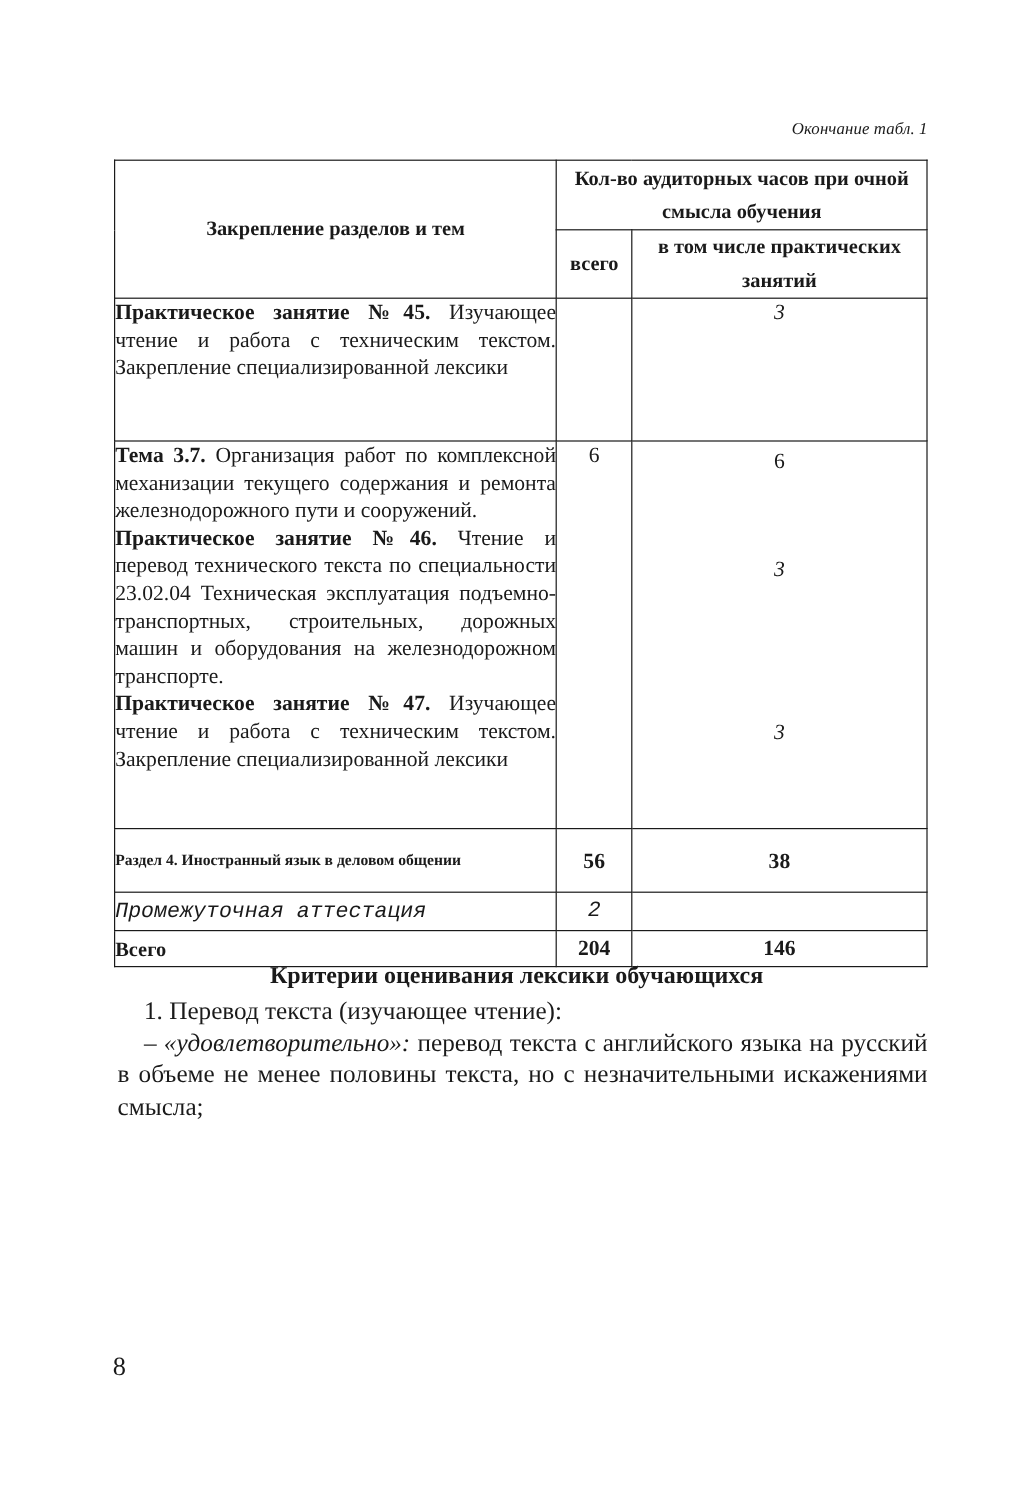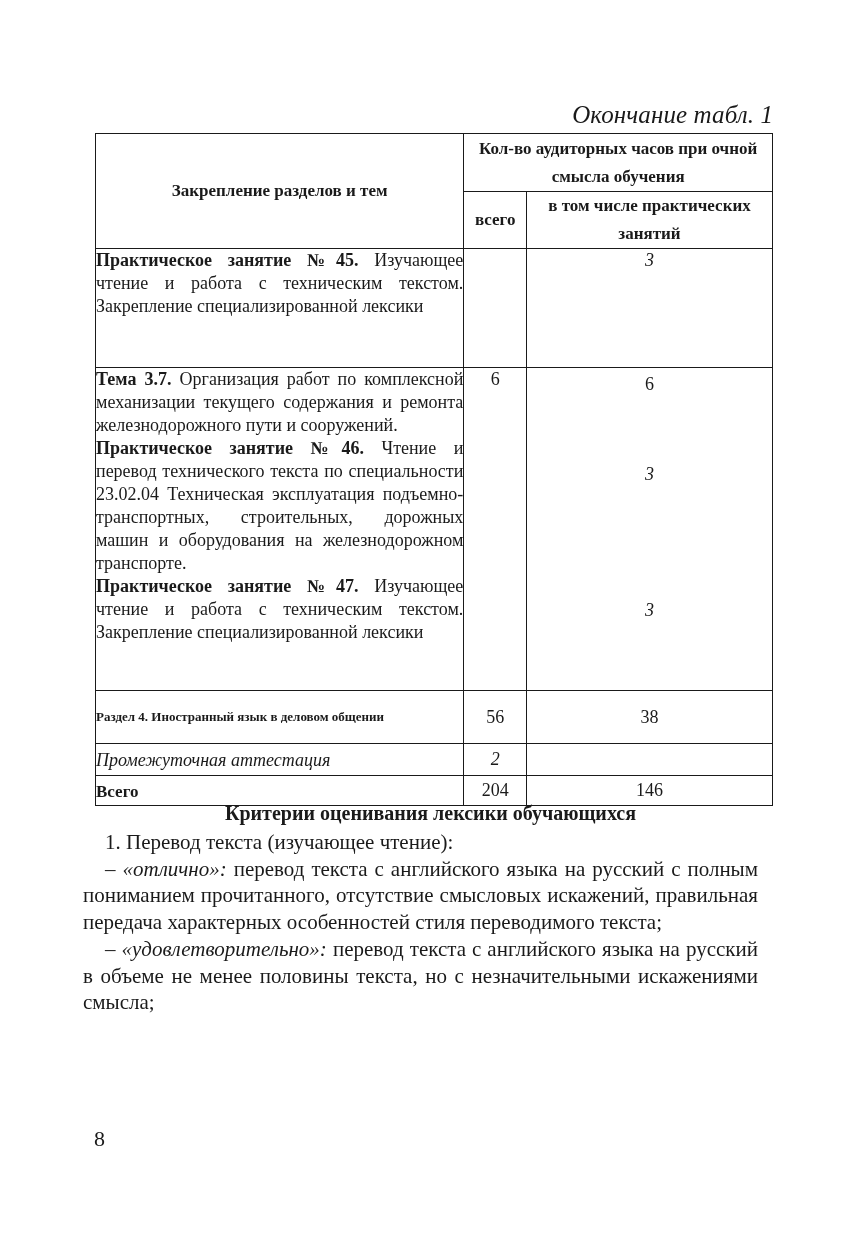--- a/index.html
+++ b/index.html
@@ -1,36 +1,36 @@
 <!DOCTYPE html>
 <html><head>
 <meta charset="utf-8">
 <style>
   html, body { margin: 0; padding: 0; background: #ffffff; }
   body { width: 857px; height: 1241px; position: relative; overflow: hidden;
          font-family: "Liberation Serif", "DejaVu Serif", serif; color: #1a1a1a; }
-  .caption { position: absolute; top: 101px; right: 84px; font-style: italic; font-size: 25px; letter-spacing: 0.1px; text-align: right; }
+  .caption { position: absolute; top: 101px; right: 84px; font-style: italic; font-size: 14px; letter-spacing: 0.1px; text-align: right; }
   table.main { position: absolute; left: 95px; top: 133px; width: 678px; border-collapse: collapse; font-size: 18px; line-height: 23px; }
   table.main td, table.main th { border: 1.4px solid #1a1a1a; vertical-align: top; padding: 0; }
   table.main th { font-weight: bold; font-size: 17px; line-height: 28px; vertical-align: middle; text-align: center; }
   .c1 { width: 390px; }
   .c2 { width: 64px; }
   .c3 { width: 220px; }
   .name { padding: 5px 8px 4px 8px; text-align: justify; }
   .name p { margin: 0; text-align: justify; text-align-last: left; }
   .b { font-weight: bold; }
   .num { text-align: center; padding-top: 5px; }
   .it { font-style: italic; }
-  .mid { vertical-align: middle !important; text-align: center; font-weight: normal; }
+  .mid { vertical-align: middle !important; text-align: center; font-weight: bold; }
   .sub { height: 56px; }
   td.num-stack { position: relative; }
   .stack-item { position: absolute; left: 0; right: 0; text-align: center; font-style: italic; }
   .heading { position: absolute; top: 802px; left: 0; width: 857px; text-align: center; font-weight: bold; font-size: 20px; padding-left: 0; }
   .heading span { margin-left: 4px; }
-  .body { position: absolute; left: 83px; width: 675px; top: 829px; font-size: 21px; line-height: 26.7px; }
+  .body { position: absolute; left: 98px; width: 675px; top: 829px; font-size: 21px; line-height: 26.7px; }
   .body p { margin: 0; text-align: justify; text-align-last: left; }
   .body p.ind { text-indent: 22px; }
   .pagenum { position: absolute; left: 94px; top: 1126px; font-size: 22px; }
 </style>
 </head>
 <body>
 
 <div class="caption">Окончание табл. 1</div>
 
 <table class="main">
@@ -65,35 +65,34 @@
       <div class="stack-item" style="top:231px;">3</div>
     </td>
   </tr>
 
   <tr style="height:53px;">
     <td class="c1 name b" style="font-size:13px; line-height:22px; vertical-align:middle;">Раздел 4. Иностранный язык в деловом общении</td>
     <td class="c2 mid">56</td>
     <td class="c3 mid">38</td>
   </tr>
 
-  <tr style="height:32px;">
+  <tr style="height:32px;font-family:Liberation Mono, monospace;">
     <td class="c1 name it" style="vertical-align:middle; padding-top:2px;">Промежуточная аттестация</td>
     <td class="c2 it" style="text-align:center; vertical-align:middle;">2</td>
     <td class="c3"></td>
   </tr>
 
   <tr style="height:30px;">
     <td class="c1 name b" style="font-size:17px; vertical-align:middle; padding-top:2px;">Всего</td>
     <td class="c2 mid">204</td>
     <td class="c3 mid">146</td>
   </tr>
 </tbody>
   </table>
 
 <div class="heading"><span>Критерии оценивания лексики обучающихся</span></div>
 
 <div class="body">
   <p class="ind">1. Перевод текста (изучающее чтение):</p>
-  <p class="ind"><span>– </span><span class="it">«отлично»:</span><span> перевод текста с английского языка на русский с полным пониманием прочитанного, отсутствие смысловых искажений, правильная передача характерных особенностей стиля переводимого текста;</span></p>
   <p class="ind"><span>– </span><span class="it">«удовлетворительно»:</span><span> перевод текста с английского языка на русский в объеме не менее половины текста, но с незначительными искажениями смысла;</span></p>
 </div>
 
 <div class="pagenum">8</div>
 
 </body></html>

